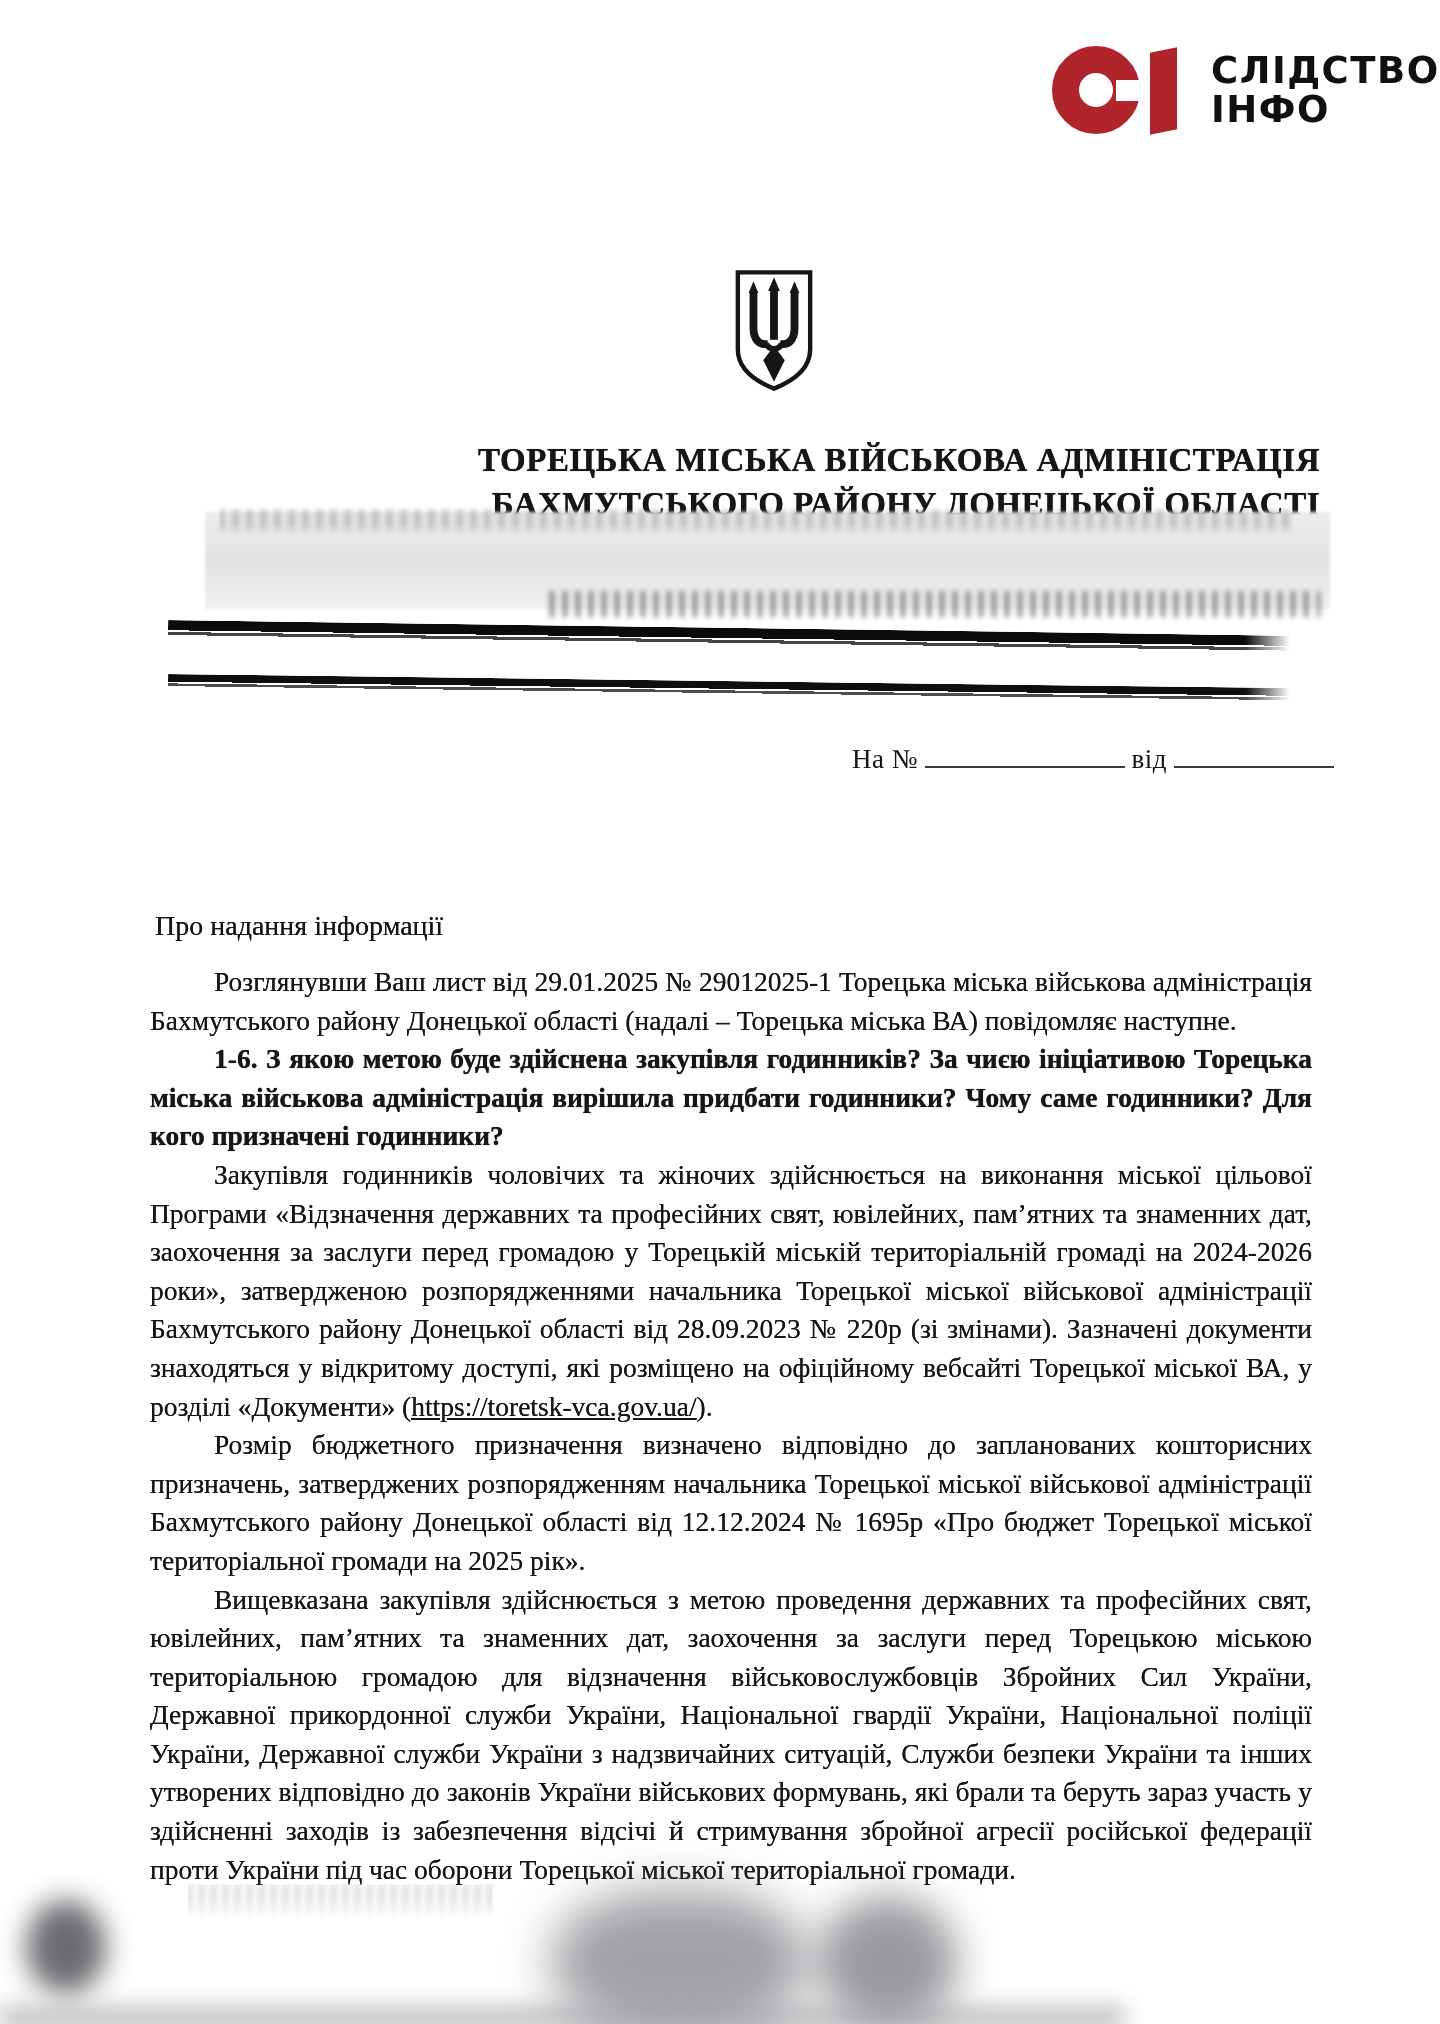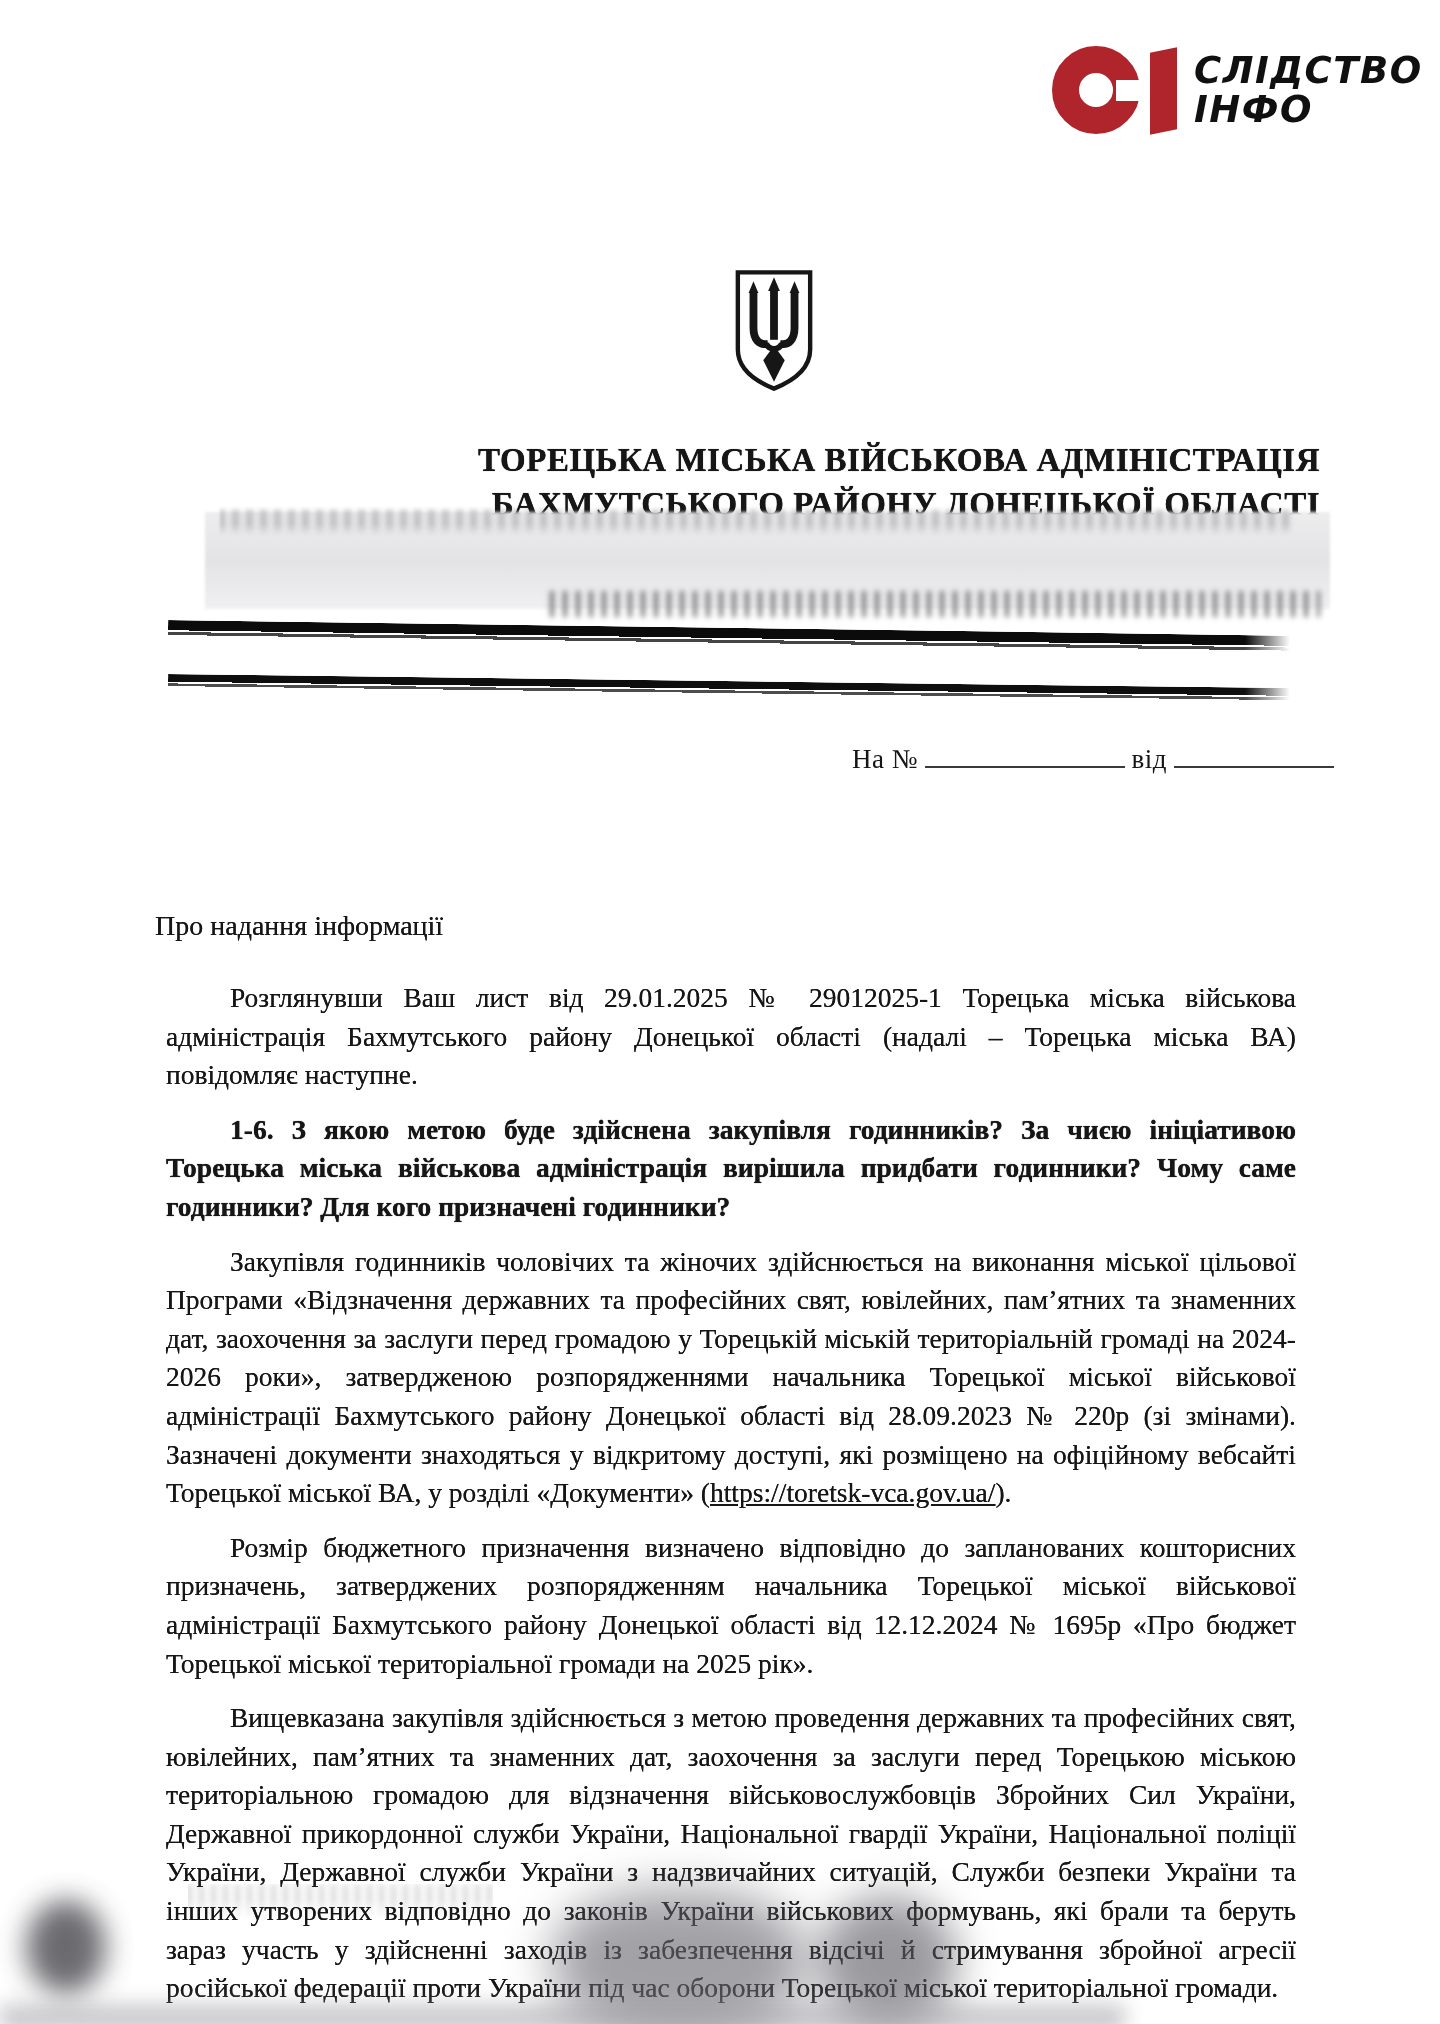--- a/index.html
+++ b/index.html
@@ -15,21 +15,21 @@
     position:absolute; left:0; top:4px; width:88px; height:88px; box-sizing:border-box;
     border:27px solid #b0242c; border-radius:50%;
   }
   .logo-c-gap { position:absolute; left:64px; top:38px; width:28px; height:21px; background:#fff; }
   .logo-i {
     position:absolute; left:98px; top:8px; width:27px; height:82px;
     background:#b0242c; transform:skewY(-12deg);
   }
   .logo-text {
     font-family:"DejaVu Sans", sans-serif; font-weight:800; color:#101010;
-    font-size:37px; line-height:39px; letter-spacing:1.5px; margin-left:12px;font-style:italic;
+    font-size:37px; line-height:39px; letter-spacing:1.5px; margin-left:29px;
   }
   
   .emblem { position:absolute; left:731px; top:268px; width:86px; height:126px; }
   
   .org-title {
     position:absolute; left:140px; top:438px; width:1180px; text-align:right;
     font-weight:bold; font-size:33px; line-height:44px; letter-spacing:0.5px;
     text-shadow:0 0 0.7px #000;
   }
   
@@ -66,21 +66,21 @@
   .b1 { width:272px; } .b2 { width:188px; } .b3 { width:200px; } .b4 { width:160px; }
   .ref-label { letter-spacing:0.5px; }
   
   .recipient { position:absolute; left:817px; top:818px; font-size:28px; line-height:38px; text-shadow:0 0 0.5px #222; }
   
   .subject { position:absolute; left:155px; top:910px; font-size:28px; text-shadow:0 0 0.5px #222; }
   .body-text {
     position:absolute; left:150px; top:963px; width:1162px;
     font-size:27.5px; line-height:38.6px; text-align:justify; text-shadow:0 0 0.55px #222;
   }
-  .body-text p { margin:16px; text-indent:64px; }
+  .body-text p { margin:0; text-indent:64px; }
   .q-heading { font-weight:bold; text-shadow:0 0 0.8px #000; }
   .doc-link { text-decoration:underline; color:inherit; }
   
   .blob { position:absolute; border-radius:50%; }
   .blob-left    { left:26px;  top:1900px; width:80px;  height:94px;  background:#46464c; filter:blur(14px); opacity:.8; }
   .blob-streaks { left:188px; top:1884px; width:305px; height:36px;
     background:repeating-linear-gradient(90deg, rgba(60,60,66,.55) 0 3px, transparent 3px 12px);
     filter:blur(3px); opacity:.65; border-radius:0;
     -webkit-mask-image:linear-gradient(180deg,#000 0 40%,transparent);
             mask-image:linear-gradient(180deg,#000 0 40%,transparent); }

